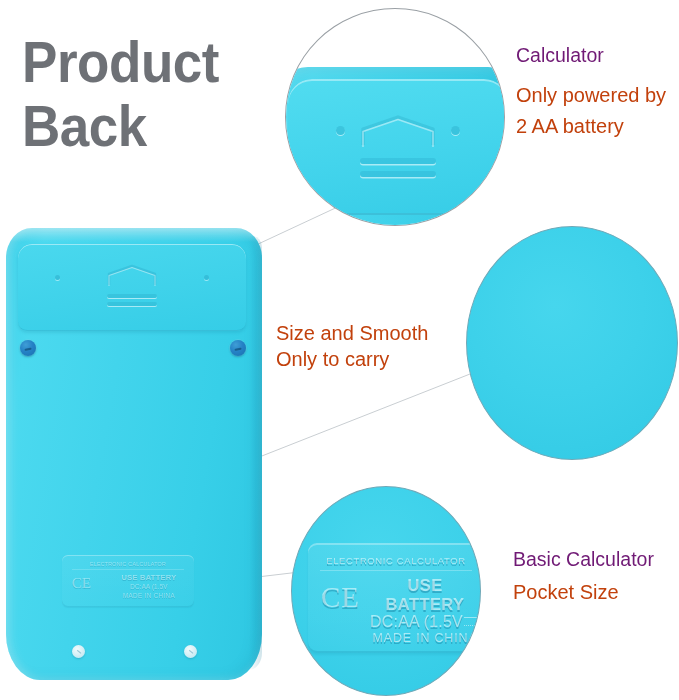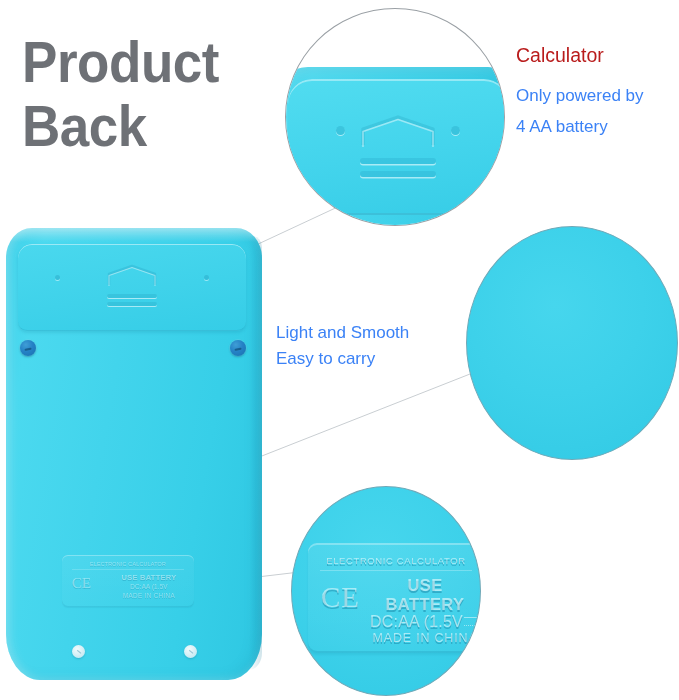--- a/index.html
+++ b/index.html
@@ -41,27 +41,27 @@
     letter-spacing: -0.5px;
     transform: scaleX(0.93);
     transform-origin: left center;
     white-space: nowrap;
   }
 
   
   .callout-heading {
     font-size: 19.5px;
     line-height: 26px;
-    color: #b91c1c;
+    color: #701a75;
     white-space: nowrap;
   }
   .callout-sub {
-    font-size: 17px;
+    font-size: 20px;
     line-height: 28px;
-    color: #3b82f6;
+    color: #c2410c;
     white-space: nowrap;
   }
   .callout-1 {
     position: absolute;
     left: 516px;
     top: 42px;
     z-index: 6;
   }
   .callout-1 .callout-sub { line-height: 31px; }
   .callout-2 {
@@ -519,23 +519,27 @@
         <div class="zp-l2"><span>DC:AA (1.5V</span><span class="dc-bar"></span><span>)</span></div>
         <div class="zp-l3">MADE IN CHINA</div>
       </div>
     </div>
   </div>
 
   <div class="callout-1">
     <div class="callout-heading">Calculator</div>
     <div style="height:12px"></div>
     <div class="callout-sub">Only powered by</div>
-    <div class="callout-sub">4 AA battery</div>
+    <div class="callout-sub">2 AA battery</div>
   </div>
 
   <div class="callout-2">
     <div style="height:14px"></div>
-    <div class="callout-sub">Light and Smooth</div>
-    <div class="callout-sub">Easy to carry</div>
-  </div>
-
+    <div class="callout-sub">Size and Smooth</div>
+    <div class="callout-sub">Only to carry</div>
+  </div>
+
+  <div class="callout-3">
+    <div class="callout-heading">Basic Calculator</div>
+    <div class="callout-sub">Pocket Size</div>
+  </div>
 
 </div>
 
 </body></html>

